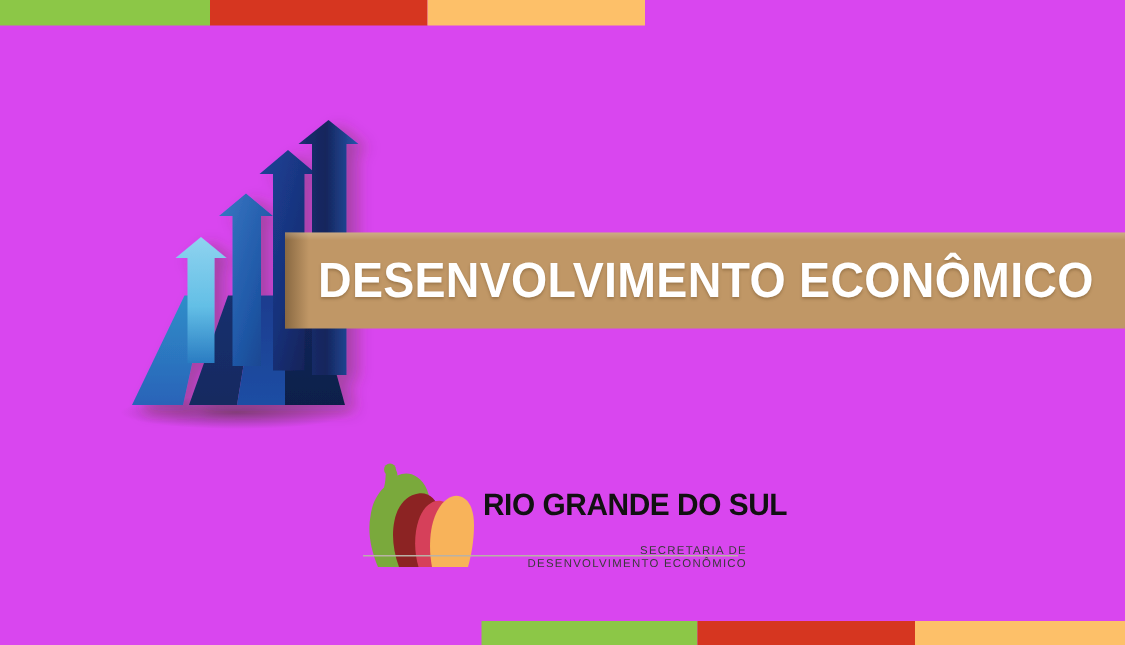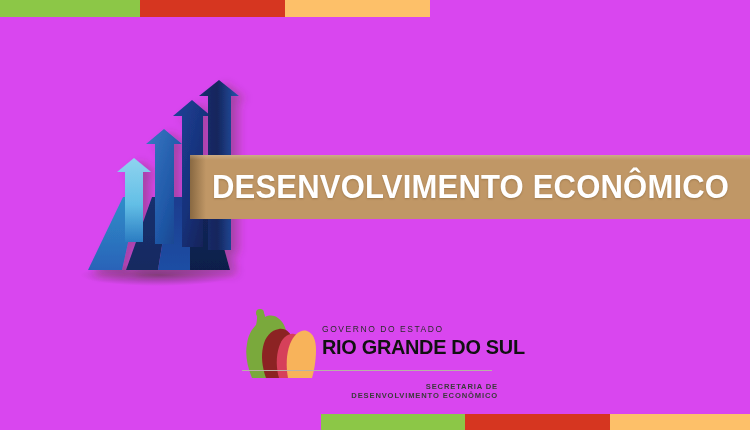--- a/index.html
+++ b/index.html
@@ -140,29 +140,28 @@
     position: absolute;
     left: 4px;
     top: 64px;
     width: 250px;
     height: 1px;
     background: #b9b2a6;
   }
   .sec-text {
     position: absolute;
     left: 60px;
-    top: 76px;
+    top: 56px;
     width: 200px;
     text-align: right;
     font-size: 7.6px;
     line-height: 9.4px;
     letter-spacing: 0.85px;
     color: #3a3a3a;
     white-space: nowrap;
-    font-weight: bold;
   }
 </style>
 </head>
 <body>
 
 <div class="slide">
 
   <div class="topbar">
     <div class="seg-green"></div>
     <div class="seg-red"></div>
@@ -259,21 +258,20 @@
                  C62 29 65 35 65 43 C65 54 63 64 61 72 Z" fill="#d6405a"></path>
 
         <path d="M50 72 C48 62 48 48 52 38 C56 28 63 23 69 25
                  C75 27 78 34 78 44 C78 55 76 65 74 72 Z" fill="#f8b35a"></path>
 
         <circle cx="22" cy="7" r="4" fill="#7aa93c"></circle>
       </svg>
     </div>
 
     <div class="gov-text">
-      <div class="gov-line1">GOVERNO DO ESTADO</div>
       <div class="gov-line2">RIO GRANDE DO SUL</div>
     </div>
 
     <div class="gov-rule"></div>
 
     <div class="sec-text">
       <div>SECRETARIA DE</div>
       <div>DESENVOLVIMENTO ECONÔMICO</div>
     </div>
   </div>

